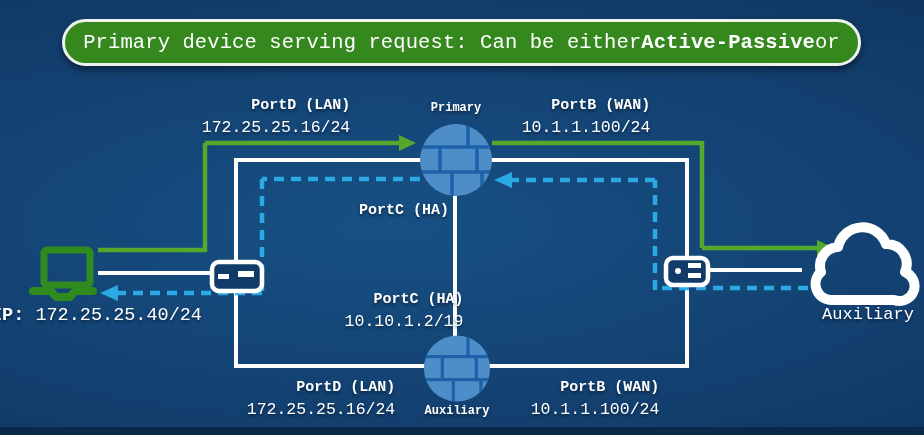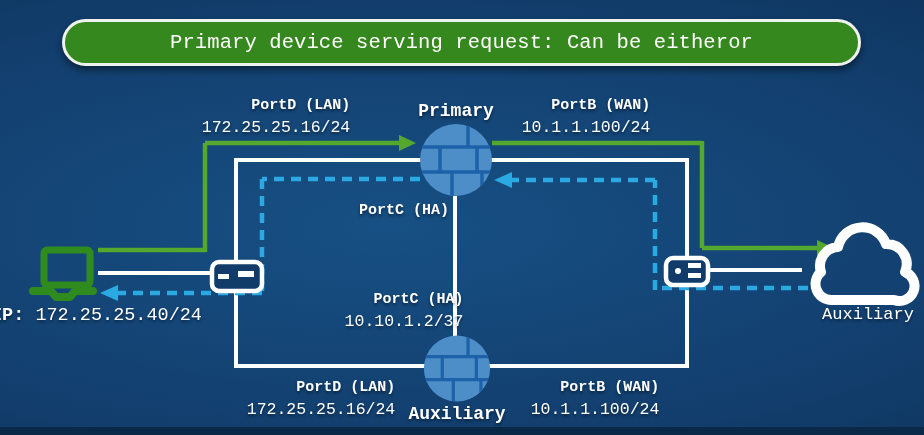--- a/index.html
+++ b/index.html
@@ -15,36 +15,37 @@
     box-sizing:border-box;display:flex;align-items:center;justify-content:center;
     font-size:20.5px;letter-spacing:.1px;box-shadow:0 4px 7px rgba(0,0,0,.45);
     white-space:nowrap;
   }
   .banner b{font-weight:700;}
   svg.diagram{position:absolute;left:0;top:0;}
   .lbl{position:absolute;transform:translateX(-50%);text-align:right;line-height:22px;
        text-shadow:0 2px 3px rgba(4,20,40,.65);white-space:nowrap;}
   .port-name{font-size:15px;font-weight:700;}
   .port-addr{font-size:16.5px;font-weight:400;}
-  .node-label{position:absolute;transform:translateX(-50%);font-size:18px;font-weight:700;
+  .node-label{position:absolute;transform:translateX(-50%);font-size:12px;font-weight:700;
        text-shadow:0 2px 3px rgba(4,20,40,.65);white-space:nowrap;}
   .internet-label{font-weight:400;font-size:17px;}
   .client-line{position:absolute;font-size:18.5px;font-weight:400;white-space:nowrap;
        text-shadow:0 2px 3px rgba(4,20,40,.65);}
   .client-line b{font-weight:700;}
 </style>
 </head>
 <body>
 
 <div class="stage">
 
   <div class="bottom-strip"></div>
 
   <div class="banner">
       <span>Primary device serving request: Can be either </span>
+      <b>Active-Passive</b>
       <span> or </span>
     </div>
 
   <svg class="diagram" width="924" height="435" viewBox="0 0 924 435">
     <defs>
       <clipPath id="fw1clip">
           <circle cx="0" cy="0" r="36"></circle>
         </clipPath>
       <clipPath id="fw2clip">
           <circle cx="0" cy="0" r="36"></circle>
@@ -136,21 +137,21 @@
   </div>
   <div class="lbl" style="left:586px;top:95px;">
     <div class="port-name">PortB (WAN)</div>
     <div class="port-addr">10.1.1.100/24</div>
   </div>
   <div class="lbl" style="left:404px;top:200px;">
     <div class="port-name">PortC (HA)</div>
   </div>
   <div class="lbl" style="left:404px;top:289px;">
     <div class="port-name">PortC (HA)</div>
-    <div class="port-addr">10.10.1.2/37</div>
+    <div class="port-addr">10.10.1.2/19</div>
   </div>
   <div class="lbl" style="left:321px;top:377px;">
     <div class="port-name">PortD (LAN)</div>
     <div class="port-addr">172.25.25.16/24</div>
   </div>
   <div class="lbl" style="left:595px;top:377px;">
     <div class="port-name">PortB (WAN)</div>
     <div class="port-addr">10.1.1.100/24</div>
   </div>
 

